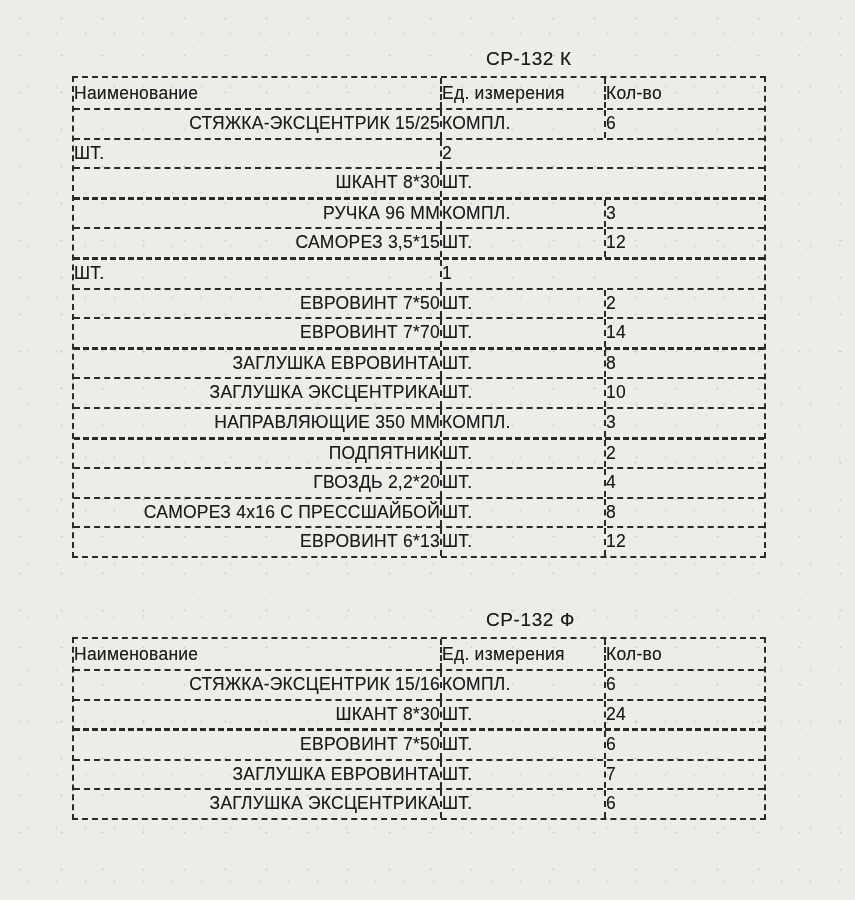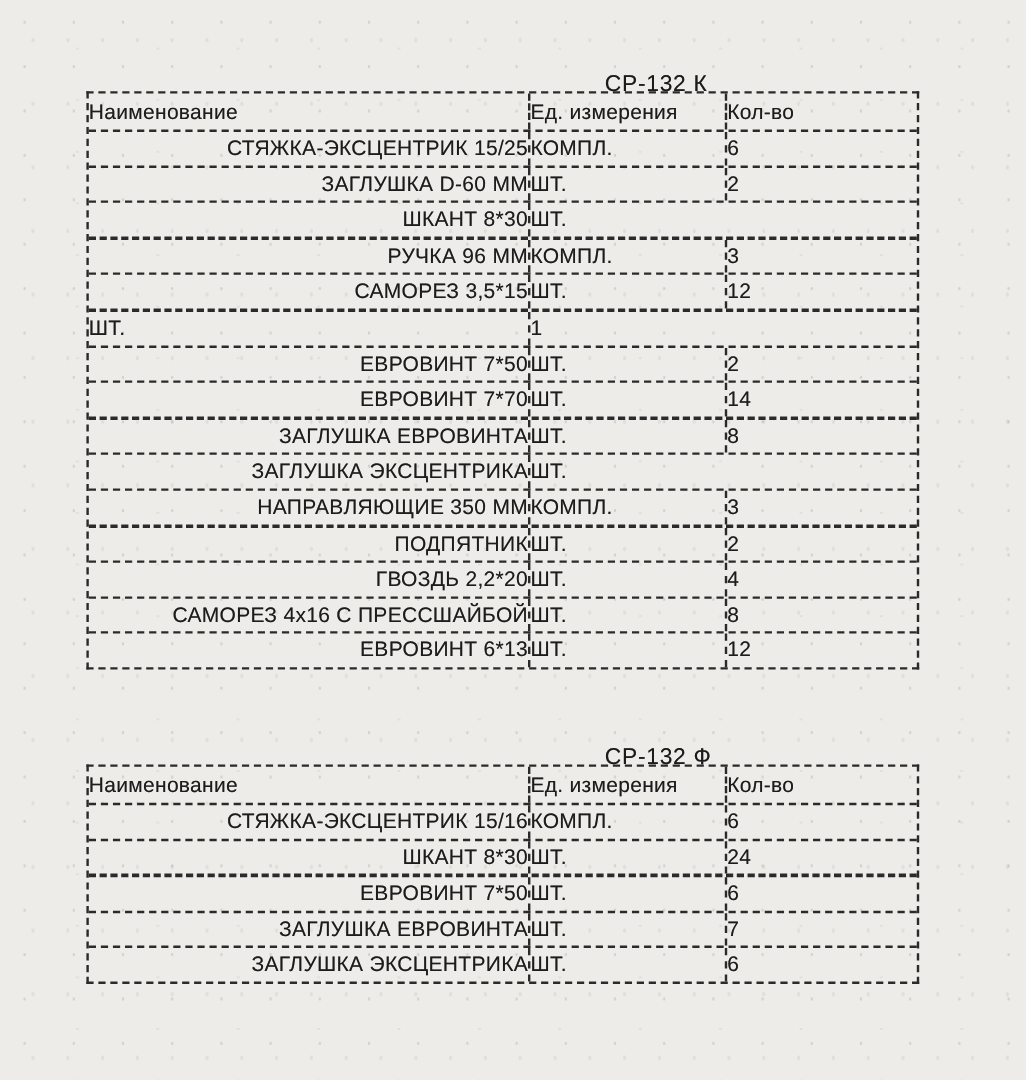--- a/index.html
+++ b/index.html
@@ -28,27 +28,26 @@
     position: absolute;
     left: 72px;
     width: 694px;
   }
   .block-0 { top: 76px; }
   .block-1 { top: 637px; }
 
   .table-title {
     position: absolute;
     top: -28px;
-    left: 432px;
+    left: 414px;
     font-size: 19px;
     letter-spacing: 0.6px;
     color: #1b1b1b;
     white-space: nowrap;
     text-shadow: 0 0 0.5px rgba(20,20,20,0.55);
-    margin-top: 12px;
   }
 
   .parts-table {
     border: 2px dashed #2a2a2a;
     background: transparent;
   }
 
   .row {
     display: grid;
     grid-template-columns: 366px 164px auto;
@@ -99,21 +98,20 @@
           <div class="cell center">Наименование</div>
           <div class="cell center">Ед. измерения</div>
           <div class="cell center">Кол-во</div>
         </div>
         <div class="row">
           <div class="cell name">СТЯЖКА-ЭКСЦЕНТРИК 15/25</div>
           <div class="cell center">КОМПЛ.</div>
           <div class="cell center">6</div>
         </div>
         <div class="row">
-          <div class="cell name">ЗАГЛУШКА D-60 ММ</div>
           <div class="cell center">ШТ.</div>
           <div class="cell center">2</div>
         </div>
         <div class="row">
           <div class="cell name">ШКАНТ 8*30</div>
           <div class="cell center">ШТ.</div>
         </div>
         <div class="row">
           <div class="cell name">РУЧКА 96 ММ</div>
           <div class="cell center">КОМПЛ.</div>
@@ -139,20 +137,21 @@
           <div class="cell center">14</div>
         </div>
         <div class="row">
           <div class="cell name">ЗАГЛУШКА ЕВРОВИНТА</div>
           <div class="cell center">ШТ.</div>
           <div class="cell center">8</div>
         </div>
         <div class="row">
           <div class="cell name">ЗАГЛУШКА ЭКСЦЕНТРИКА</div>
           <div class="cell center">ШТ.</div>
+          <div class="cell center">10</div>
         </div>
         <div class="row">
           <div class="cell name">НАПРАВЛЯЮЩИЕ 350 ММ</div>
           <div class="cell center">КОМПЛ.</div>
           <div class="cell center">3</div>
         </div>
         <div class="row">
           <div class="cell name">ПОДПЯТНИК</div>
           <div class="cell center">ШТ.</div>
           <div class="cell center">2</div>

